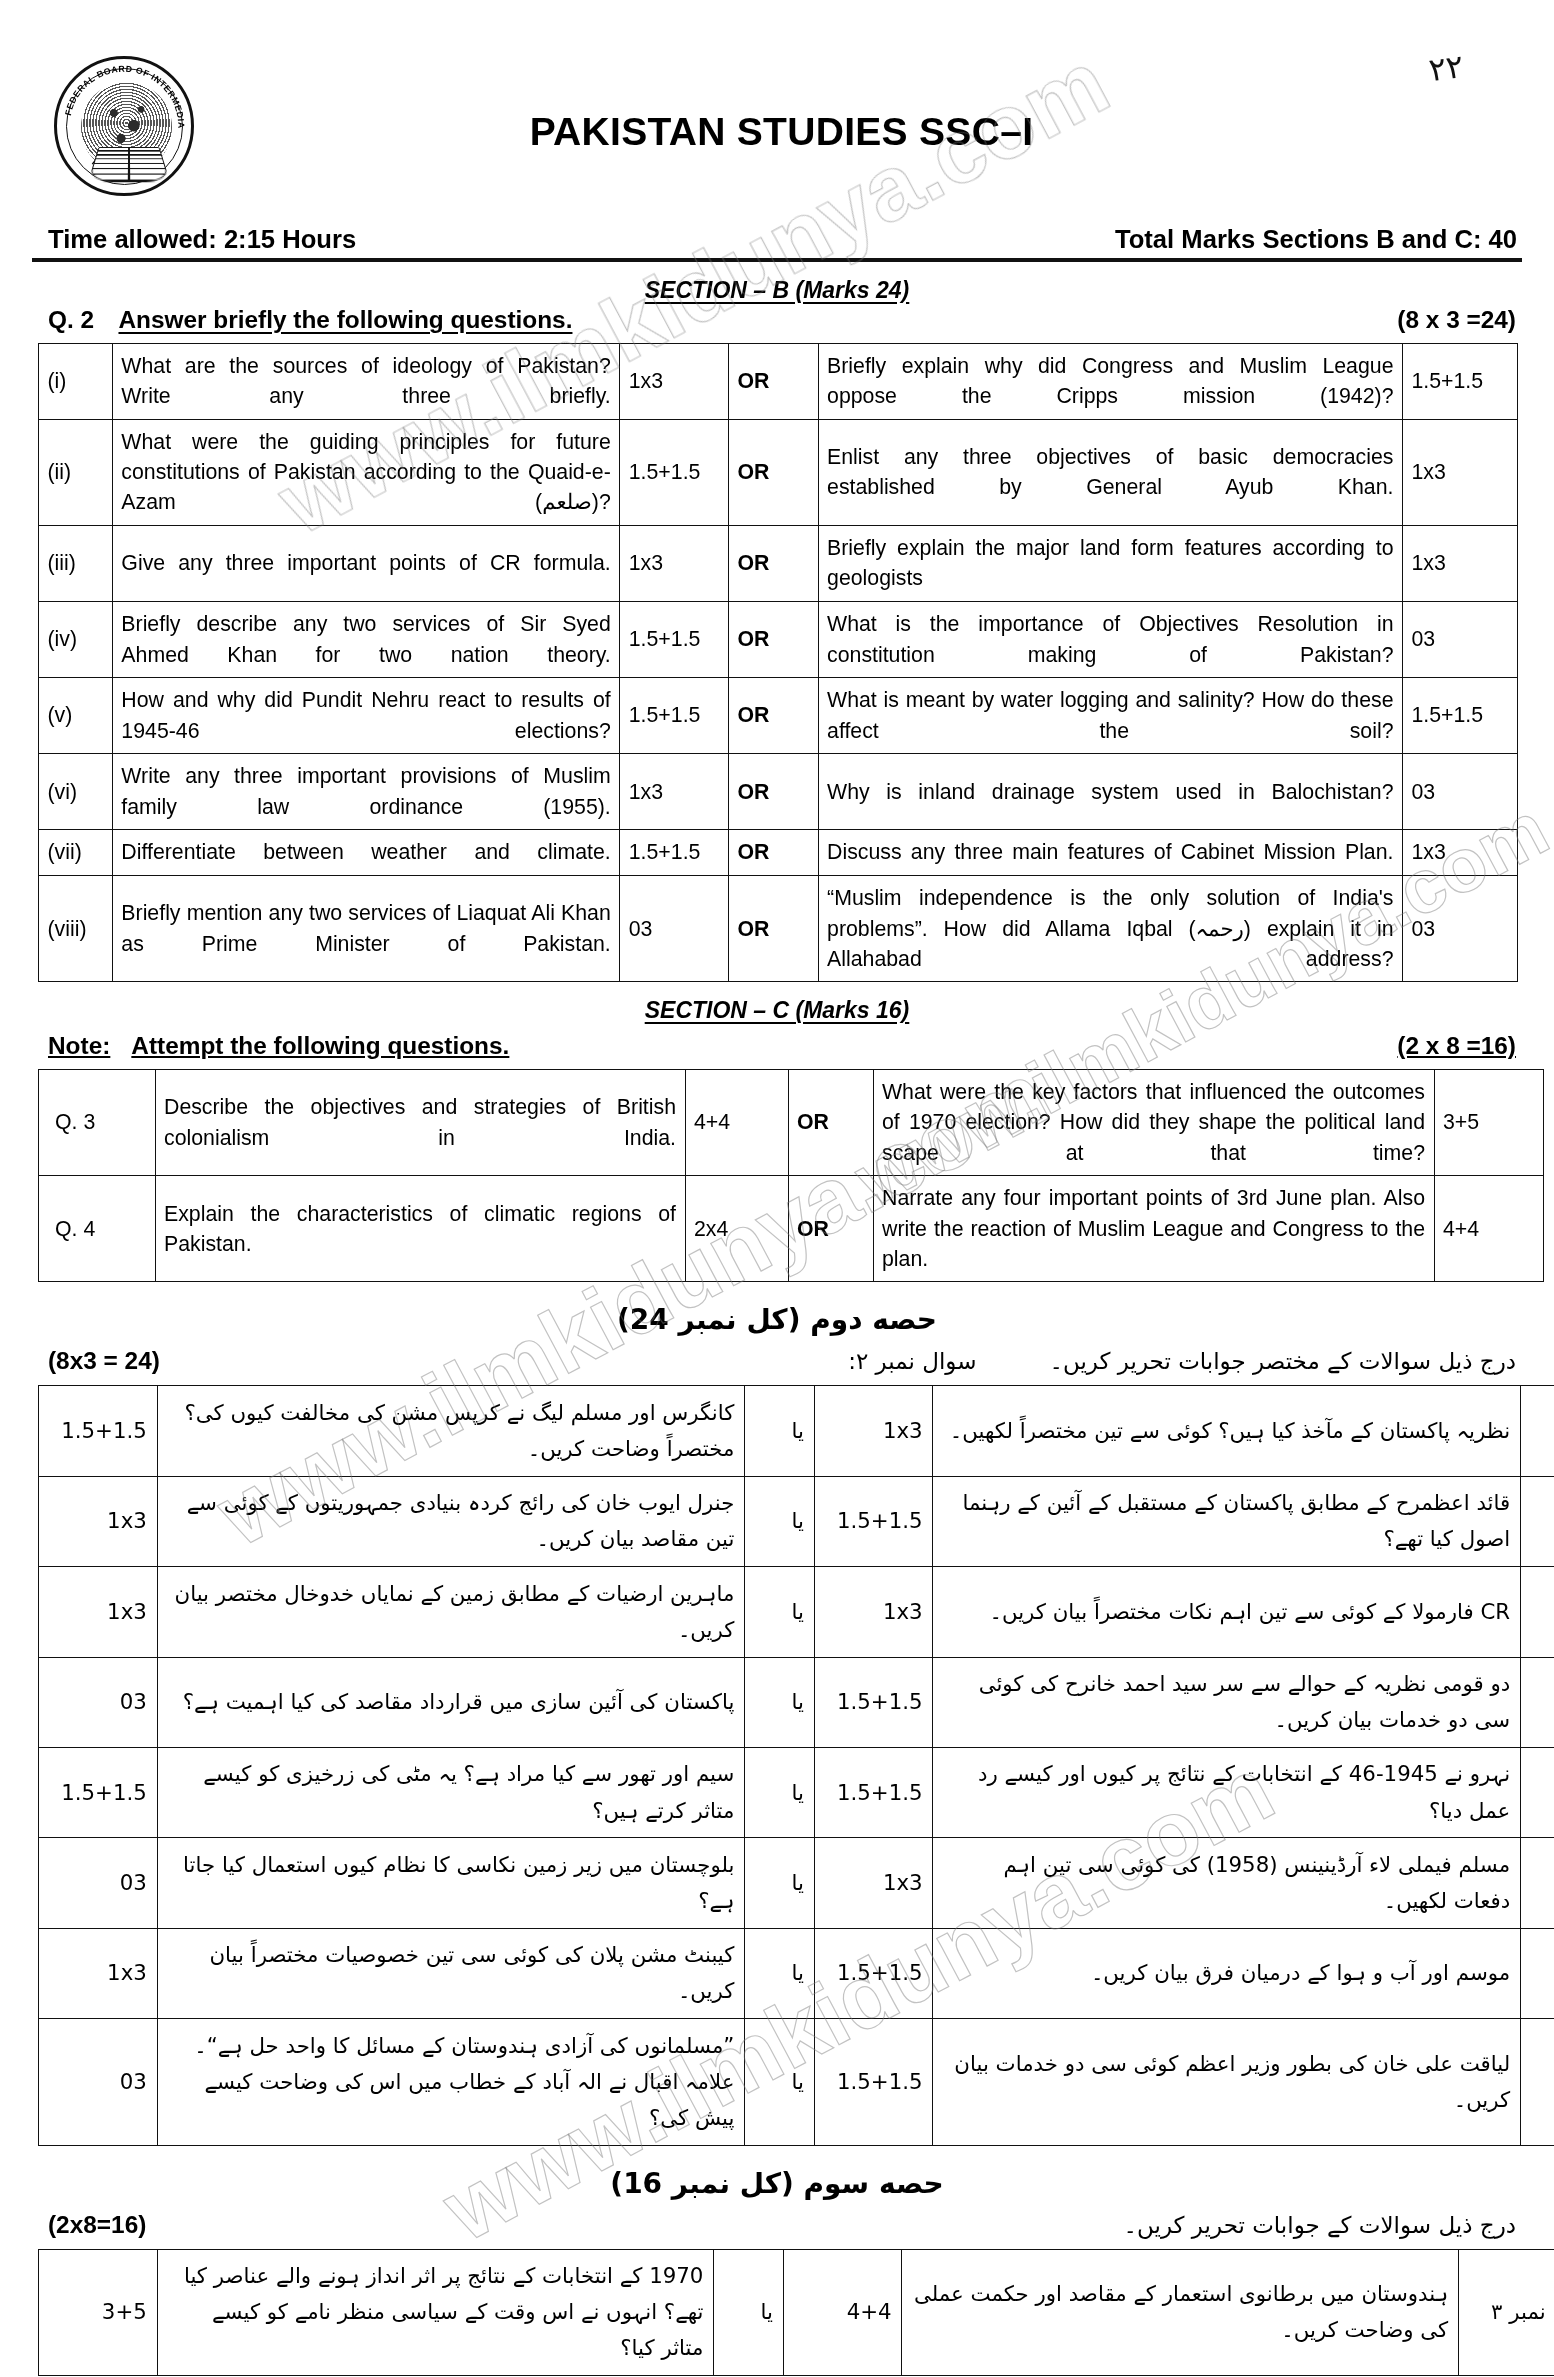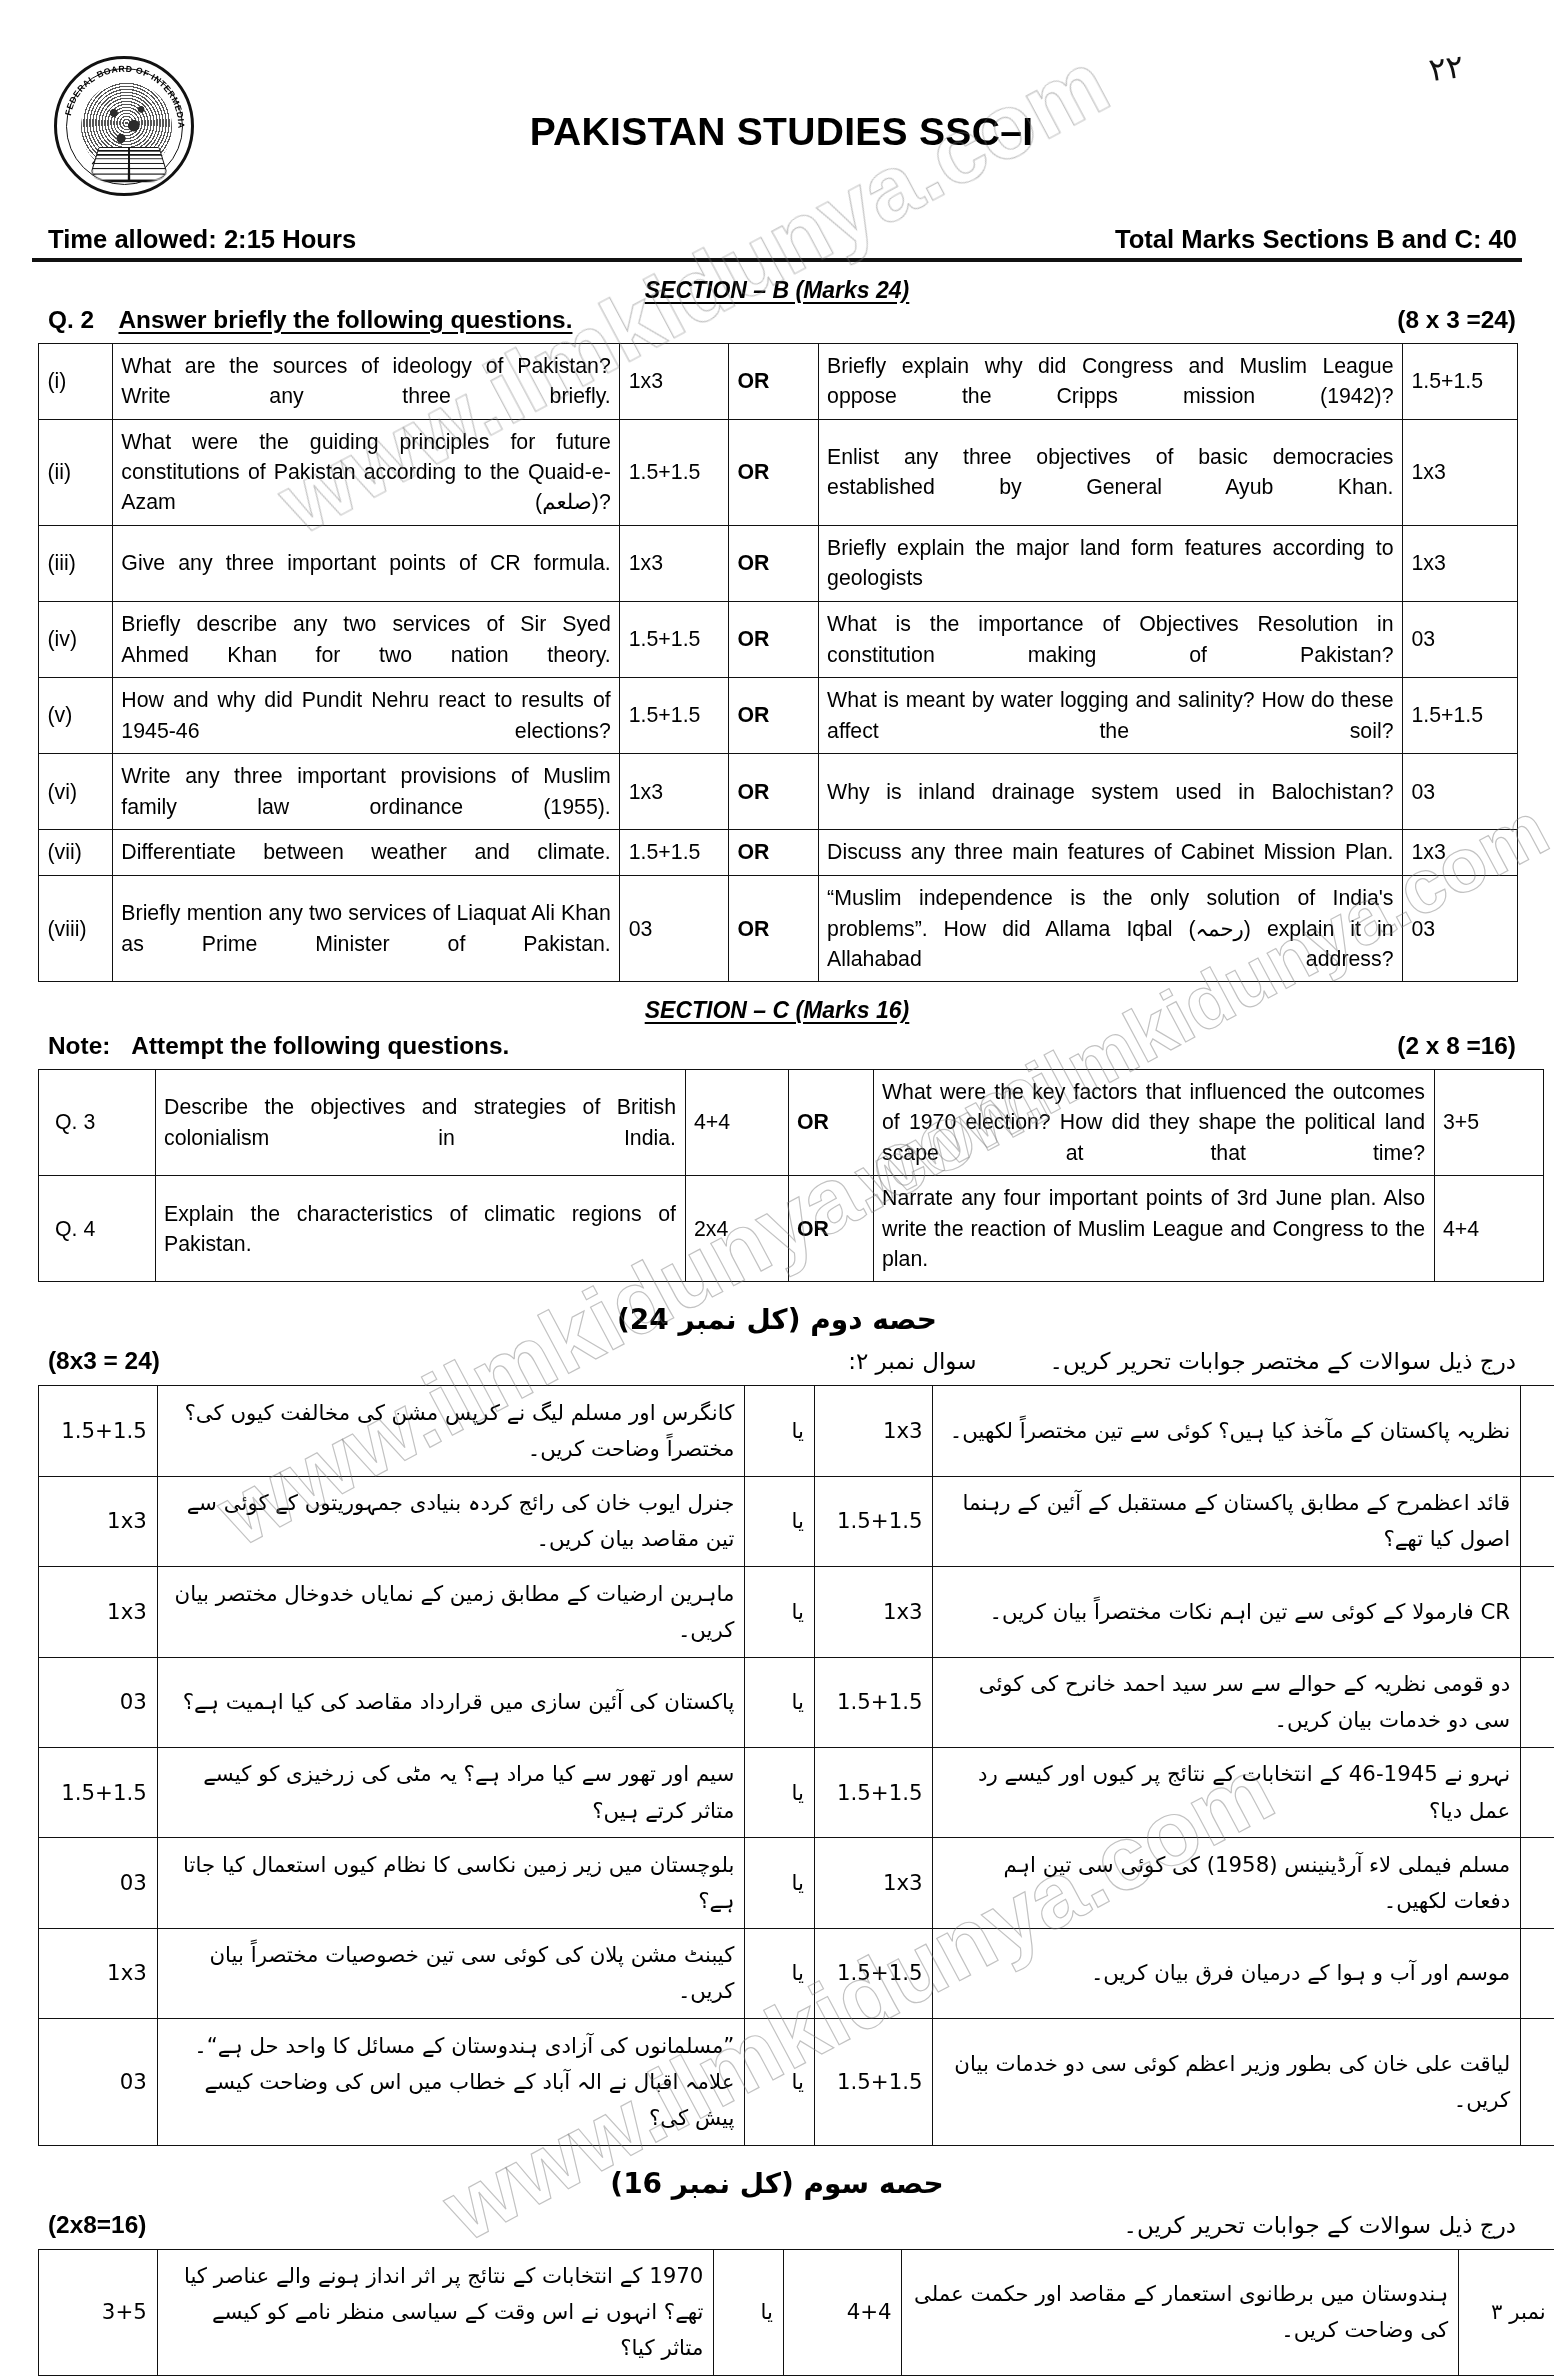--- a/index.html
+++ b/index.html
@@ -107,20 +107,21 @@
     margin-top:2.4px;
   }
   .q-line .lbl{display:flex;gap:24.4px;}
   .q-line .u{text-decoration:underline;text-underline-offset:4.3px;}
 
   .note-line{
     display:flex;justify-content:space-between;align-items:flex-end;
     padding:0 38px 0 48px;
     font-size:24.4px;font-weight:700;
     margin-top:8.5px;
+    text-decoration:underline;
   }
   .note-line .nl{display:flex;gap:21px;}
 
   
   table.exam{
     border-collapse:collapse;
     margin:8.5px 37px 0 38px;
     width:1480px;
     table-layout:fixed;
   }

